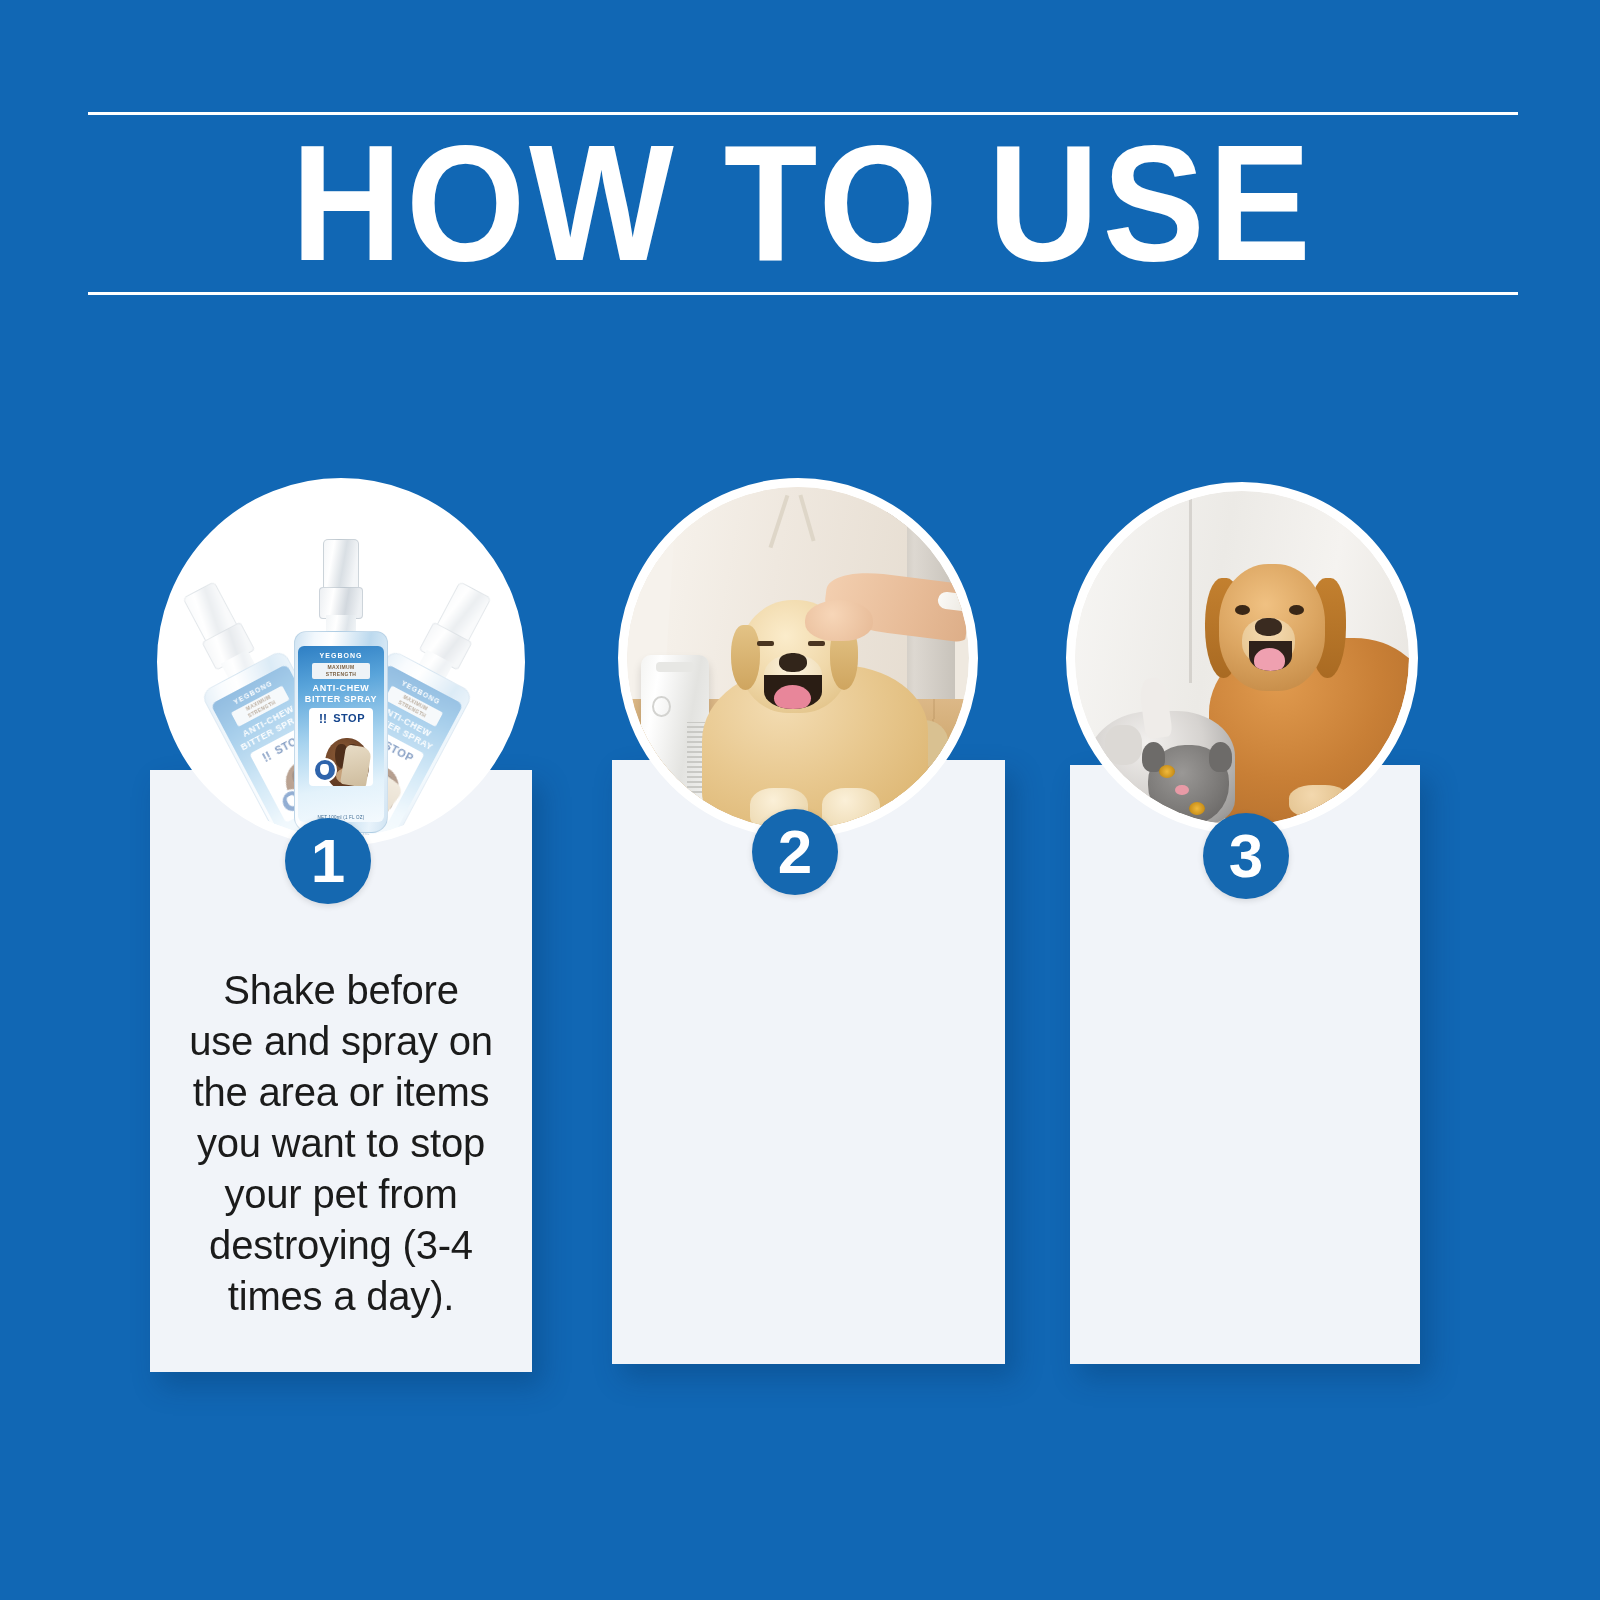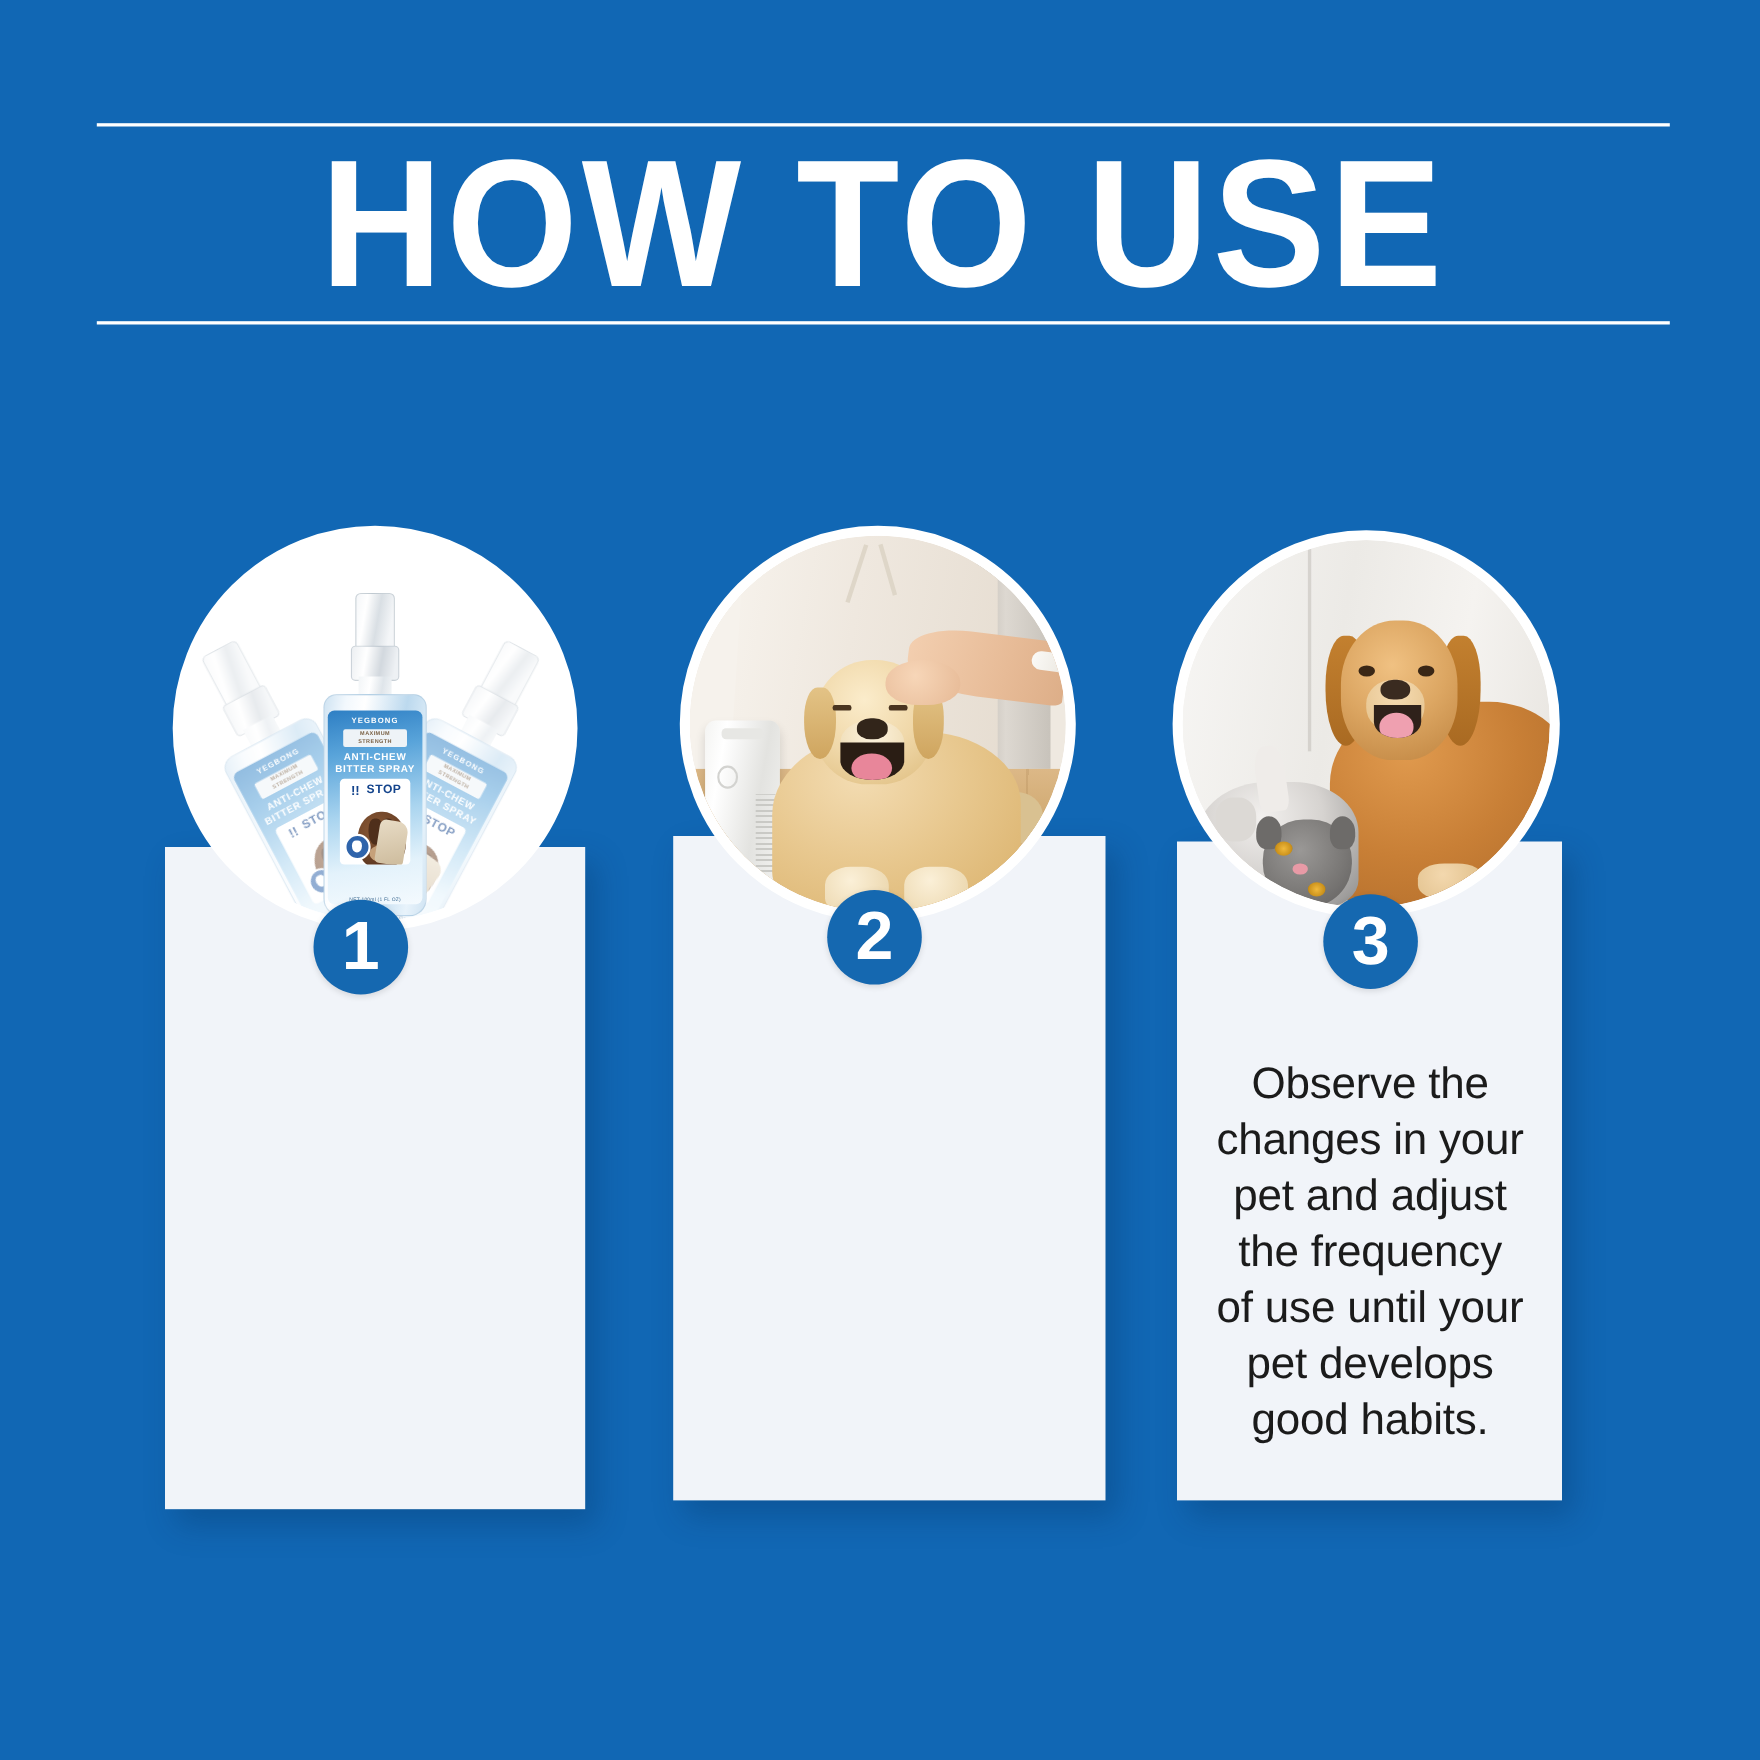--- a/index.html
+++ b/index.html
@@ -533,20 +533,27 @@
               <div class="lbl-net">NET 100ml (1 FL OZ)</div>
             </div>
           </div>
         </div>
 
       </div>
     </div>
   </div>
 
   <div class="badge badge-1">1</div>
+  <div class="card-text text-1">Shake before
+use and spray on
+the area or items
+you want to stop
+your pet from
+destroying (3-4
+times a day).</div>
 
   <div class="card card-2"></div>
 
   <div class="card-media media-2">
     <div class="media-inner">
       <div class="scene2">
         <div class="s2-wallL"></div>
         <div class="s2-curtain"></div>
         <div class="s2-tent"></div>
         <div class="s2-tentpole"></div>
@@ -607,21 +614,14 @@
         <div class="s3-cat-ear l"></div>
         <div class="s3-cat-ear r"></div>
         <div class="s3-cat-eye a"></div>
         <div class="s3-cat-eye b"></div>
         <div class="s3-cat-nose"></div>
       </div>
     </div>
   </div>
 
   <div class="badge badge-3">3</div>
-  <div class="card-text text-3">Observe the
-changes in your
-pet and adjust
-the frequency
-of use until your
-pet develops
-good habits.</div>
 
 </div>
 
 </body></html>

